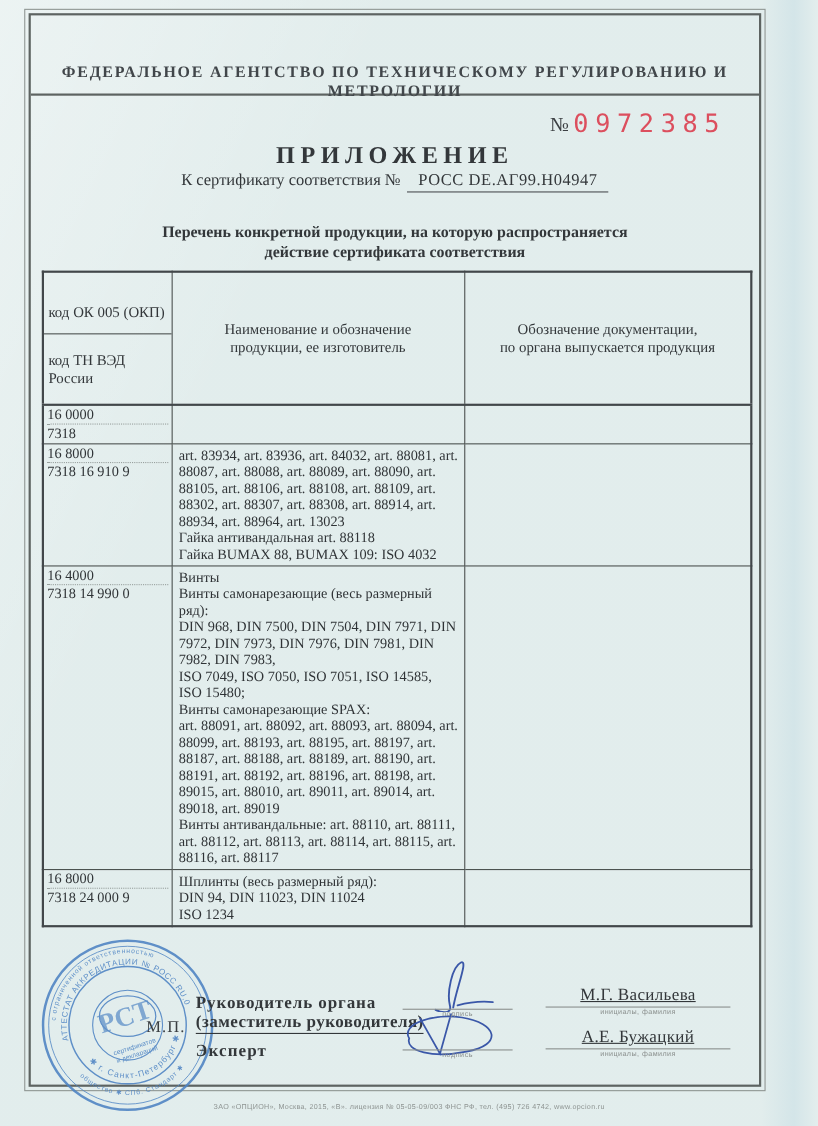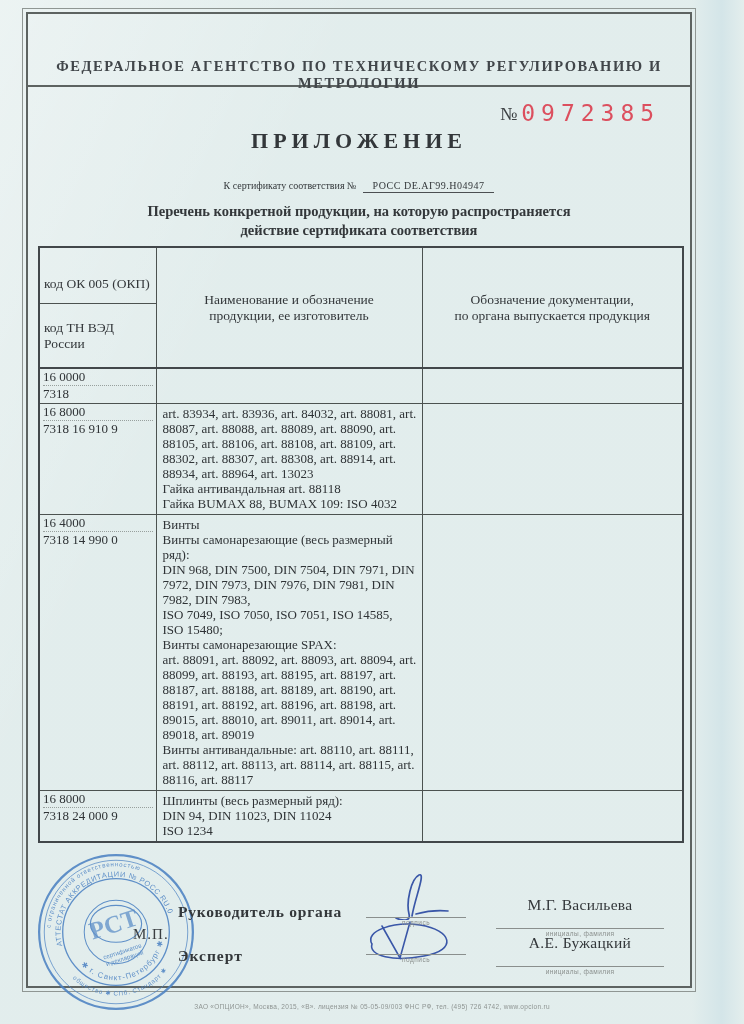--- a/index.html
+++ b/index.html
@@ -23,22 +23,22 @@
   .title { position:absolute; left:30px; top:27px; width:658px; text-align:center;
     font-size:21px; font-weight:bold; letter-spacing:4px; color:#41464a; }
   .subtitle { position:absolute; left:30px; top:58px; width:658px; text-align:center;
     font-size:14.5px; font-weight:bold; letter-spacing:1.6px; color:#41464a; }
   .blank-no { position:absolute; left:500px; top:100px; width:190px; white-space:nowrap; }
   .blank-no .nsign { font-size:18px; color:#3c4043; }
   .blank-no .digits { font-family:"DejaVu Sans Mono",monospace; font-size:23px;
     letter-spacing:6px; color:#dc4f5e; vertical-align:-1px; }
   .doc-title { position:absolute; left:30px; top:128px; width:658px; text-align:center;
     font-size:22px; font-weight:bold; letter-spacing:5px; color:#33373a; }
-  .cert-line { position:absolute; left:30px; top:180px; width:658px; text-align:center;
-    font-size:10px; color:#33373a;font-family:Liberation Serif, serif; }
+  .cert-line { position:absolute; left:30px; top:156px; width:658px; text-align:center;
+    font-size:15px; color:#33373a;font-family:Liberation Serif, serif; }
   .cert-line .val { display:inline-block; padding:0 10px 1px 10px; margin-left:6px;
     border-bottom:1.5px solid #4b4f52; letter-spacing:.5px; }
   .purpose { position:absolute; left:30px; top:202px; width:658px; text-align:center;
     font-size:14.5px; font-weight:bold; line-height:19px; white-space:pre-line; color:#33373a; }
 
   table.ctable { position:absolute; left:38px; top:246px; width:644px;
     border-collapse:collapse; table-layout:fixed; }
   .ctable th, .ctable td { border:1px solid #4c5250; }
   table.ctable { border:2px solid #42474a; }
   .ctable thead tr { border-bottom:2px solid #42474a; }
@@ -66,22 +66,22 @@
   .role2 { position:absolute; left:178px; top:107px; font-size:15.5px; font-weight:bold;
     letter-spacing:1px; color:#33373a; }
   .sigline { position:absolute; width:100px; border-top:1px solid #8a8f8d;
     font-size:6.5px; color:#8a8f8d; text-align:center; padding-top:1px;
     font-family:"Liberation Sans",sans-serif; letter-spacing:.5px; }
   .sigline.s1 { left:366px; top:77px; }
   .sigline.s2 { left:366px; top:114px; }
   .namewrap { position:absolute; width:168px; text-align:center; }
   .namewrap.n1 { left:496px; top:56px; }
   .namewrap.n2 { left:496px; top:94px; }
-  .namewrap .nm { font-size:15.5px; color:#33373a; letter-spacing:.3px; padding-bottom:14px;
-    border-bottom:1px solid #8a8f8d; }
+  .namewrap .nm { font-size:15.5px; color:#33373a; letter-spacing:.3px; padding-bottom:1px;
+    border-bottom:1px solid #8a8f8d;text-decoration:underline; }
   .namewrap .cap { font-size:6.5px; color:#8a8f8d; font-family:"Liberation Sans",sans-serif;
     padding-top:1px; letter-spacing:.4px; }
   .ink { position:absolute; }
   .ink.k1 { left:372px; top:28px; }
   .ink.k2 { left:362px; top:78px; }
 
   .microprint { position:absolute; left:0; top:1003px; width:744px; text-align:center;
     font-size:6.5px; color:#8e9492; font-family:"Liberation Sans",sans-serif; letter-spacing:.3px; }
 </style>
 </head>
@@ -203,20 +203,21 @@
         </text>
         <text x="80" y="80" text-anchor="middle" font-size="24" font-weight="bold" font-family="Liberation Serif, serif" opacity="0.75">РСТ</text>
         <text x="80" y="102" text-anchor="middle" font-size="6">сертификатов</text>
         <text x="80" y="109" text-anchor="middle" font-size="6">и деклараций</text>
       </g>
     </svg>
 
     <div class="mp-label">М.П.</div>
 
     <div class="role1a">Руководитель органа</div>
+    <div class="role1b">(заместитель руководителя)</div>
     <div class="role2">Эксперт</div>
 
     <svg class="ink k1" width="90" height="52" viewBox="0 0 90 52">
       <path d="M 40,48 C 43,30 54,4 47,7 C 39,11 34,34 37,46 C 39,54 30,53 24,50 M 44,46 C 55,43 66,42 76,43" fill="none" stroke="#3a57a8" stroke-width="1.7" stroke-linecap="round"></path>
     </svg>
     <svg class="ink k2" width="104" height="52" viewBox="0 0 104 52">
       <path d="M 20,8 L 38,40 L 48,4 M 10,26 C 2,13 32,3 58,7 C 90,12 96,32 62,38 C 32,44 6,38 10,26" fill="none" stroke="#3a57a8" stroke-width="1.6" stroke-linecap="round"></path>
     </svg>
 
     <div class="sigline s1">подпись</div>

